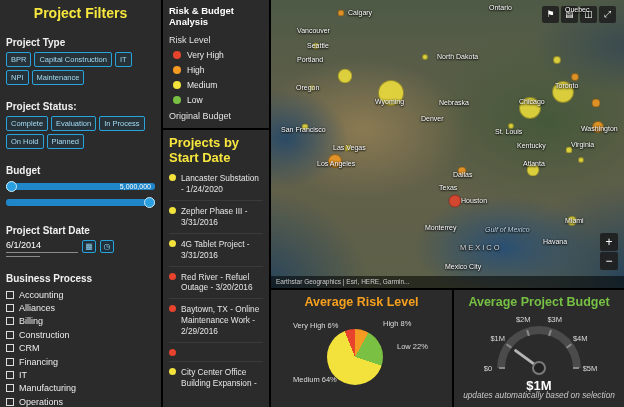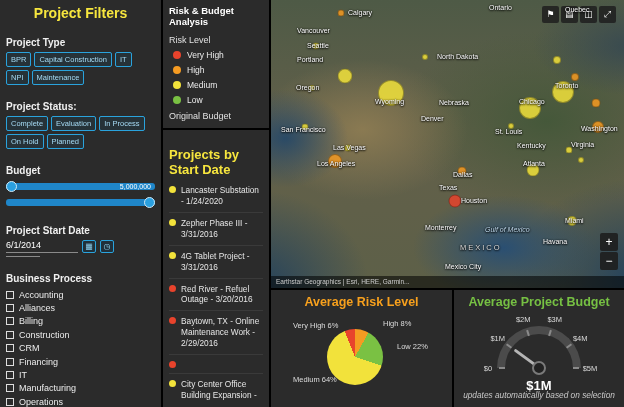--- a/index.html
+++ b/index.html
@@ -26,21 +26,21 @@
   .chk-label { color:#ececec; font-size:9px; white-space:nowrap; }
 
   
   .mid-col { width:106px; margin-left:2px; display:flex; flex-direction:column; flex:none; }
   .risk-panel { height:128px; background:#2b2b2b; margin-bottom:2px; padding:5px 6px; overflow:hidden; }
   .risk-title { color:#fff; font-size:9.5px; font-weight:bold; line-height:1.2; margin-bottom:7px; }
   .risk-sub { color:#e0e0e0; font-size:9px; margin:6px 0 4px; }
   .legend-row { display:flex; align-items:center; gap:6px; margin:5px 0 5px 4px; }
   .dot { width:8px; height:8px; border-radius:50%; flex:none; }
   .legend-label { color:#ececec; font-size:8.5px; }
-  .projects-panel { flex:1; background:#2b2b2b; padding:16px 6px; overflow:hidden; }
+  .projects-panel { flex:1; background:#2b2b2b; padding:4px 6px; overflow:hidden; }
   .projects-title { color:#f7e63e; font-size:13px; font-weight:bold; line-height:1.15; margin:2px 0 7px; }
   .proj-item { display:flex; gap:5px; padding-bottom:5px; margin-bottom:5px; border-bottom:1px solid #3a3a3a; }
   .proj-item:last-child { border-bottom:none; }
   .proj-dot { width:7px; height:7px; border-radius:50%; margin-top:1px; flex:none; }
   .proj-text { color:#e6e6e6; font-size:8.3px; line-height:1.32; }
 
   
   .right-col { flex:1; margin-left:2px; display:flex; flex-direction:column; }
   .map-panel { height:288px; position:relative; overflow:hidden; flex:none;
     background-color:#5b5a41;

